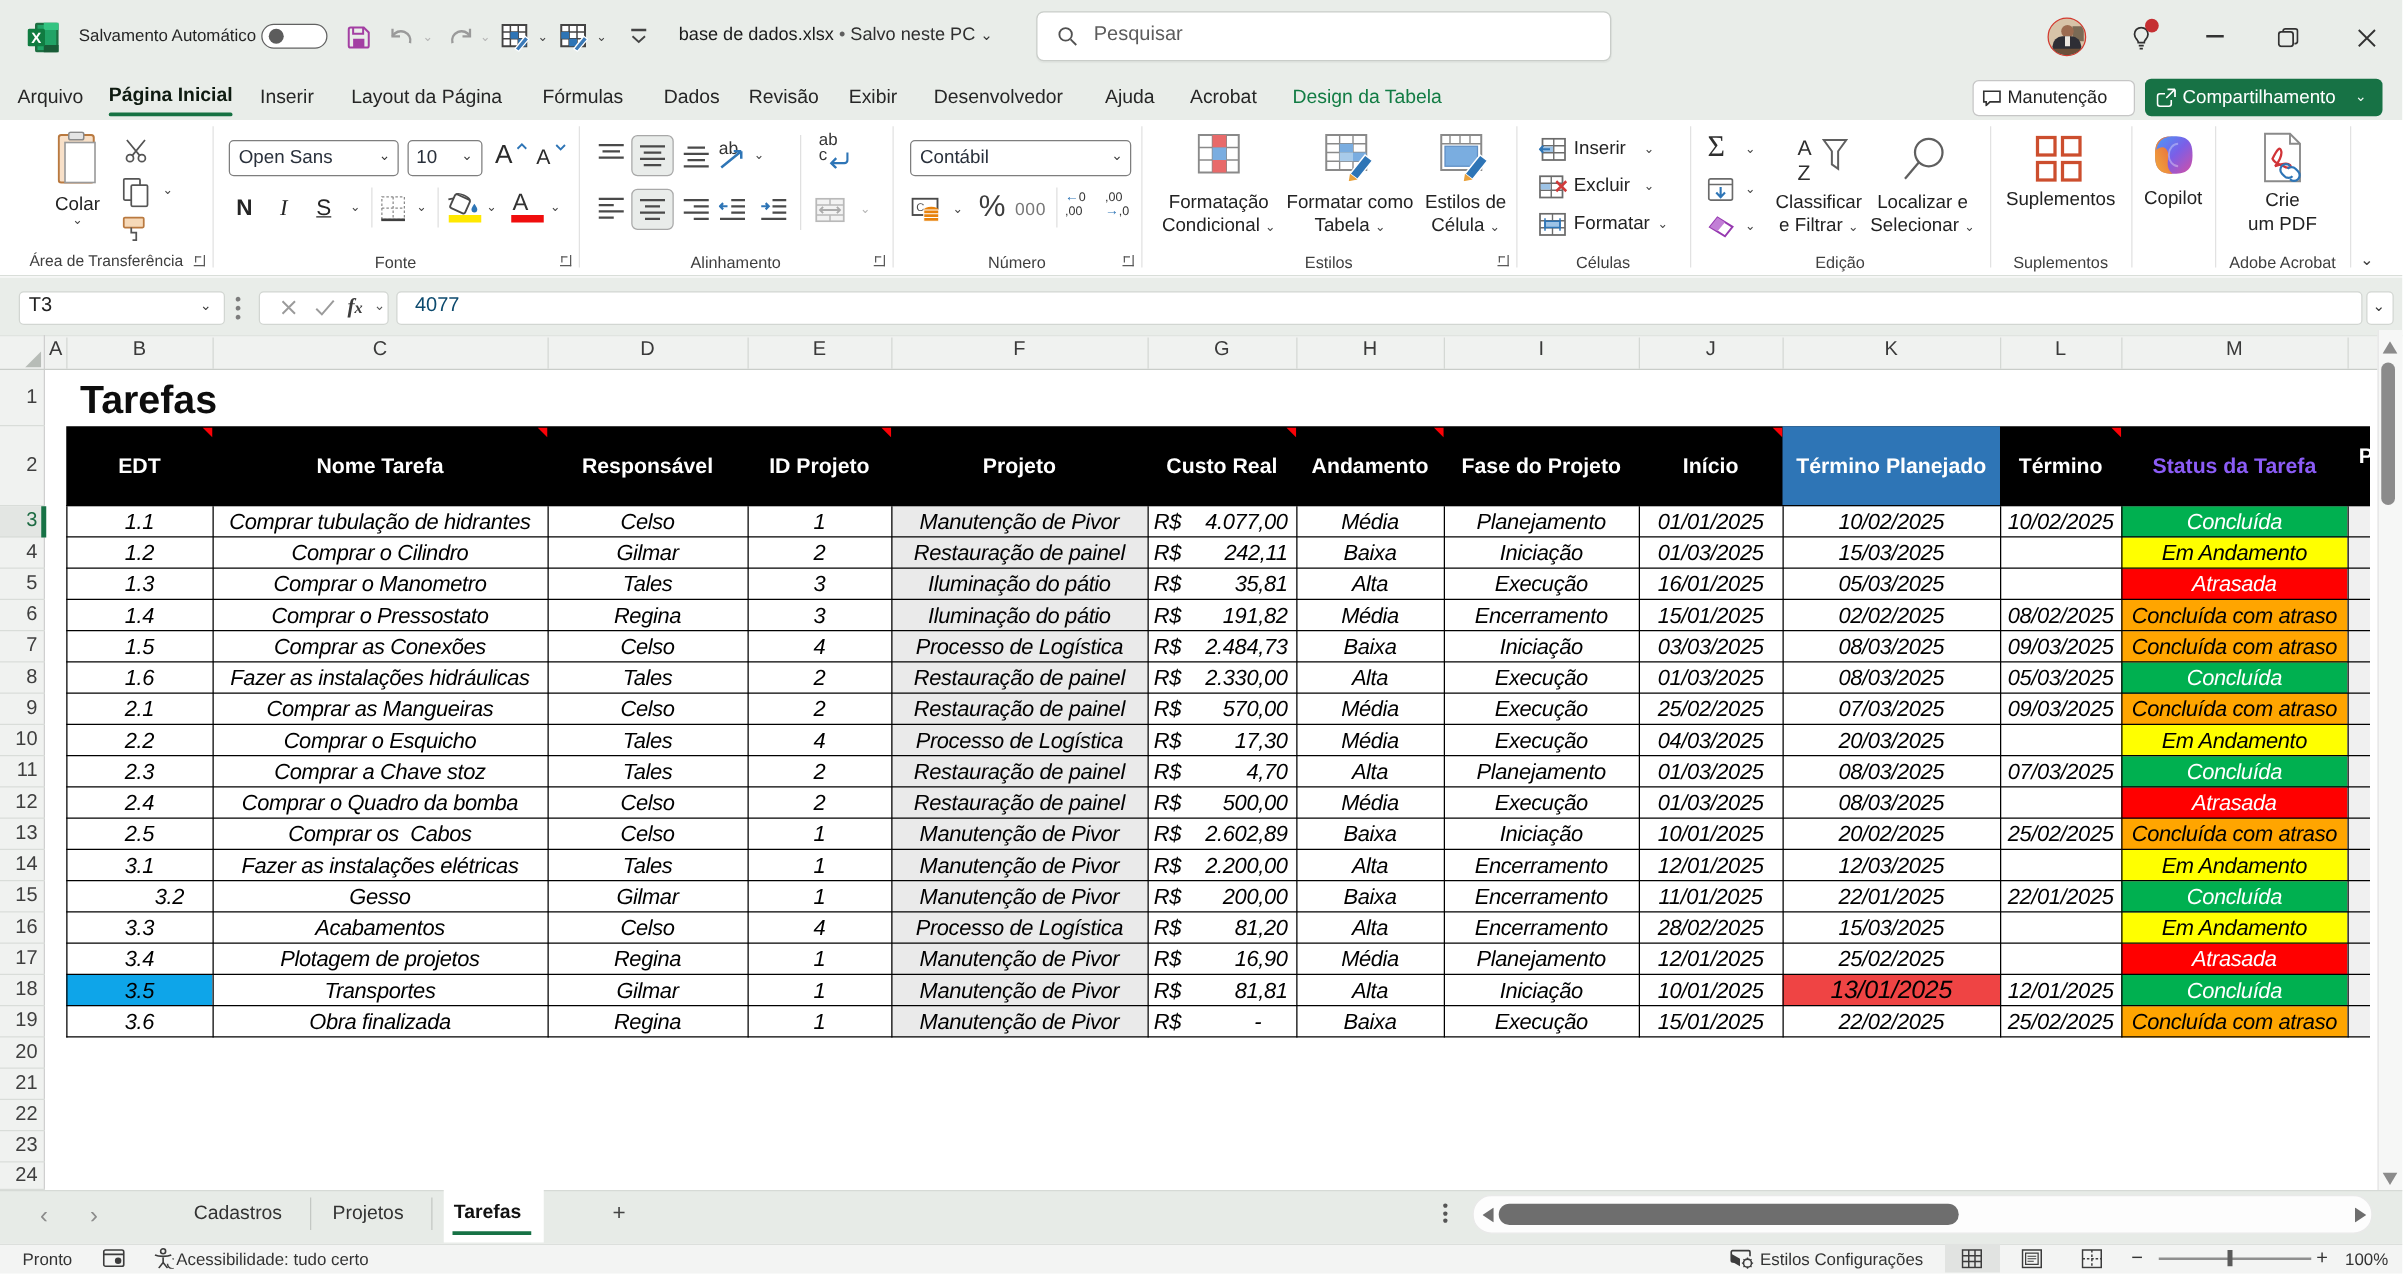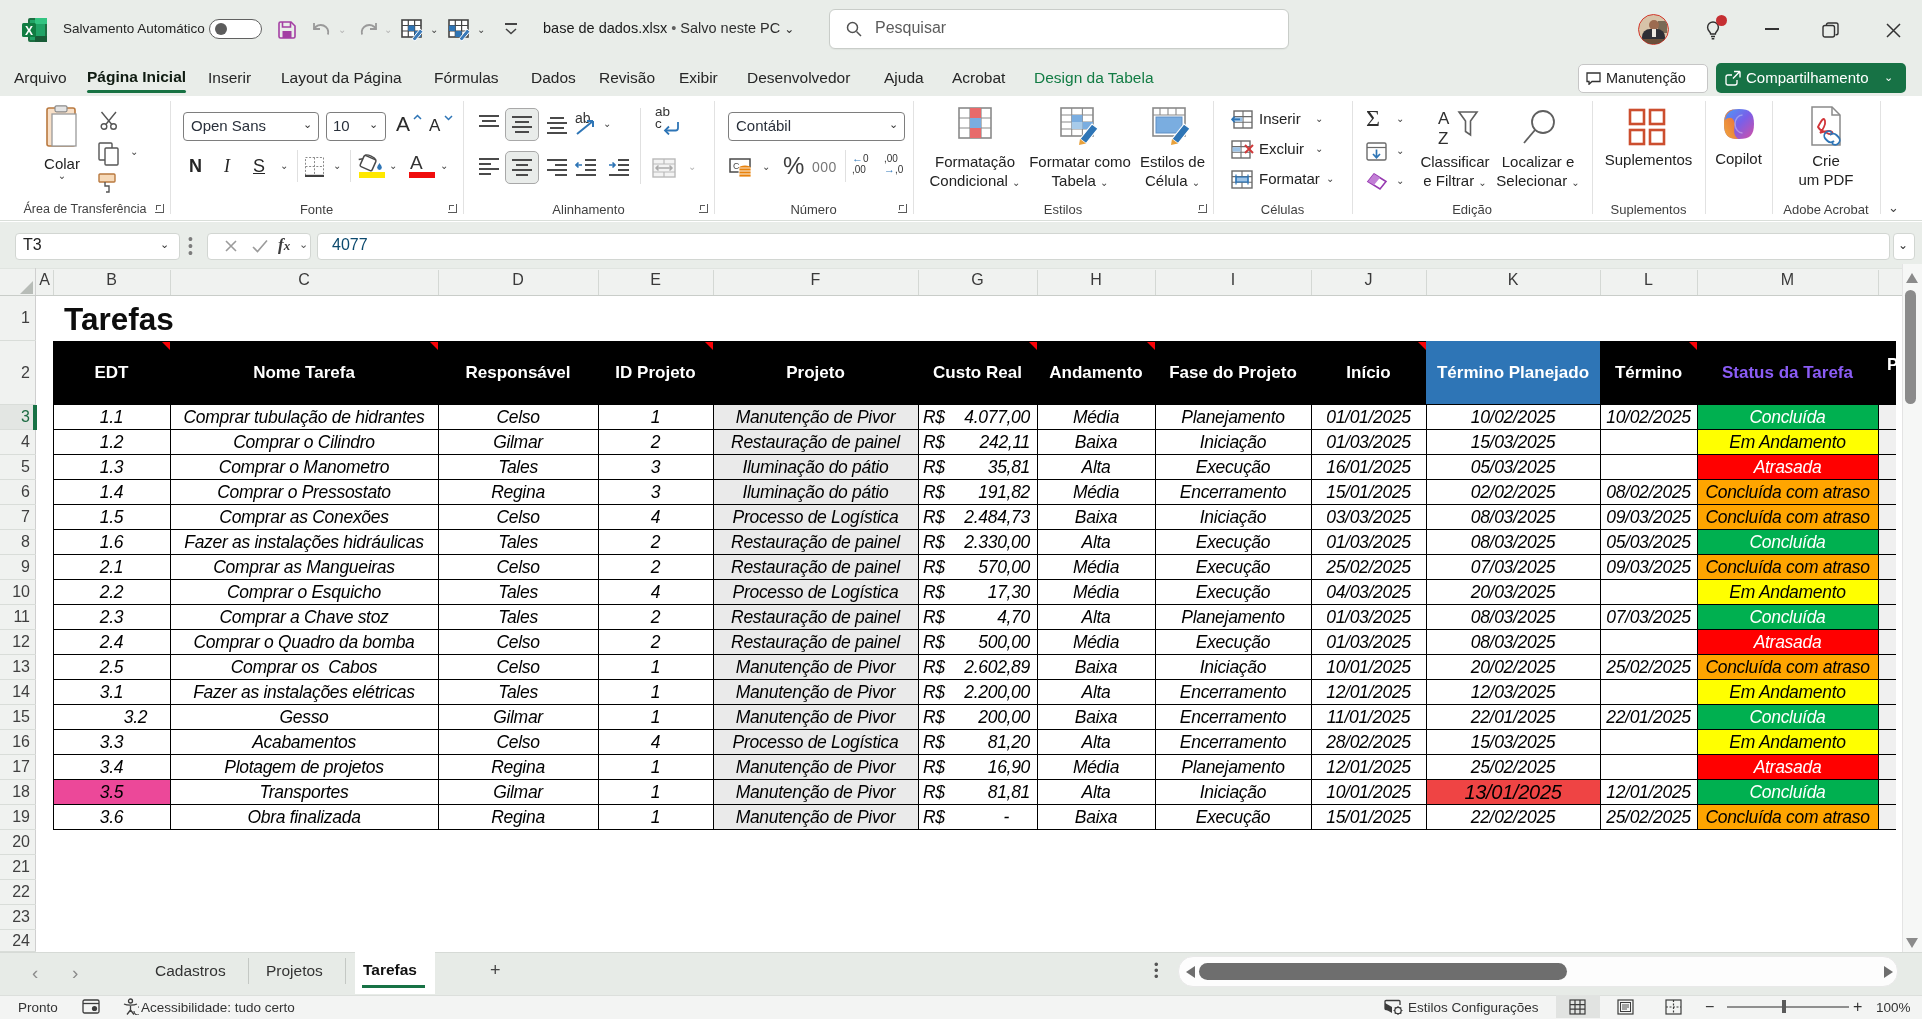--- a/index.html
+++ b/index.html
@@ -746,21 +746,21 @@
     <span style="padding-left:5px">R$</span>
     <span style="padding-right:7px">16,90</span>
   </div>
 <div class="abs" style="left:1037px;top:755px;width:118px;height:25px;background:#fff;display:flex;align-items:center;justify-content:center;font-size:17.5px;font-style:italic;letter-spacing:-0.3px;color:#000;white-space:nowrap;">Média</div>
 <div class="abs" style="left:1155px;top:755px;width:156px;height:25px;background:#fff;display:flex;align-items:center;justify-content:center;font-size:17.5px;font-style:italic;letter-spacing:-0.3px;color:#000;white-space:nowrap;">Planejamento</div>
 <div class="abs" style="left:1311px;top:755px;width:115px;height:25px;background:#fff;display:flex;align-items:center;justify-content:center;font-size:17.5px;font-style:italic;letter-spacing:-0.3px;color:#000;white-space:nowrap;">12/01/2025</div>
 <div class="abs" style="left:1426px;top:755px;width:174px;height:25px;background:#fff;display:flex;align-items:center;justify-content:center;font-size:17.5px;font-style:italic;letter-spacing:-0.3px;color:#000;white-space:nowrap;">25/02/2025</div>
 <div class="abs" style="left:1600px;top:755px;width:97px;height:25px;background:#fff;display:flex;align-items:center;justify-content:center;font-size:17.5px;font-style:italic;letter-spacing:-0.3px;color:#000;white-space:nowrap;"></div>
 <div class="abs" style="left:1697px;top:755px;width:181px;height:25px;background:#ff0000;display:flex;align-items:center;justify-content:center;font-size:17.5px;font-style:italic;letter-spacing:-0.3px;color:#fff;white-space:nowrap;">Atrasada</div>
 <div class="abs" style="left:1878px;top:755px;width:18px;height:25px;background:#f0f0f0;"></div>
-<div class="abs" style="left:53px;top:780px;width:117px;height:25px;background:#ec4899;display:flex;align-items:center;justify-content:center;font-size:17.5px;font-style:italic;letter-spacing:-0.3px;color:#000;white-space:nowrap;">3.5</div>
+<div class="abs" style="left:53px;top:780px;width:117px;height:25px;background:#0ea5e9;display:flex;align-items:center;justify-content:center;font-size:17.5px;font-style:italic;letter-spacing:-0.3px;color:#000;white-space:nowrap;">3.5</div>
 <div class="abs" style="left:170px;top:780px;width:268px;height:25px;background:#fff;display:flex;align-items:center;justify-content:center;font-size:17.5px;font-style:italic;letter-spacing:-0.3px;color:#000;white-space:nowrap;">Transportes</div>
 <div class="abs" style="left:438px;top:780px;width:160px;height:25px;background:#fff;display:flex;align-items:center;justify-content:center;font-size:17.5px;font-style:italic;letter-spacing:-0.3px;color:#000;white-space:nowrap;">Gilmar</div>
 <div class="abs" style="left:598px;top:780px;width:115px;height:25px;background:#fff;display:flex;align-items:center;justify-content:center;font-size:17.5px;font-style:italic;letter-spacing:-0.3px;color:#000;white-space:nowrap;">1</div>
 <div class="abs" style="left:713px;top:780px;width:205px;height:25px;background:#eaeaea;display:flex;align-items:center;justify-content:center;font-size:17.5px;font-style:italic;letter-spacing:-0.3px;color:#000;white-space:nowrap;">Manutenção de Pivor</div>
 <div class="abs" style="left:918px;top:780px;width:119px;height:25px;background:#fff;display:flex;align-items:center;justify-content:space-between;font-size:17.5px;font-style:italic;letter-spacing:-0.3px;color:#000;">
     <span style="padding-left:5px">R$</span>
     <span style="padding-right:7px">81,81</span>
   </div>
 <div class="abs" style="left:1037px;top:780px;width:118px;height:25px;background:#fff;display:flex;align-items:center;justify-content:center;font-size:17.5px;font-style:italic;letter-spacing:-0.3px;color:#000;white-space:nowrap;">Alta</div>
 <div class="abs" style="left:1155px;top:780px;width:156px;height:25px;background:#fff;display:flex;align-items:center;justify-content:center;font-size:17.5px;font-style:italic;letter-spacing:-0.3px;color:#000;white-space:nowrap;">Iniciação</div>

